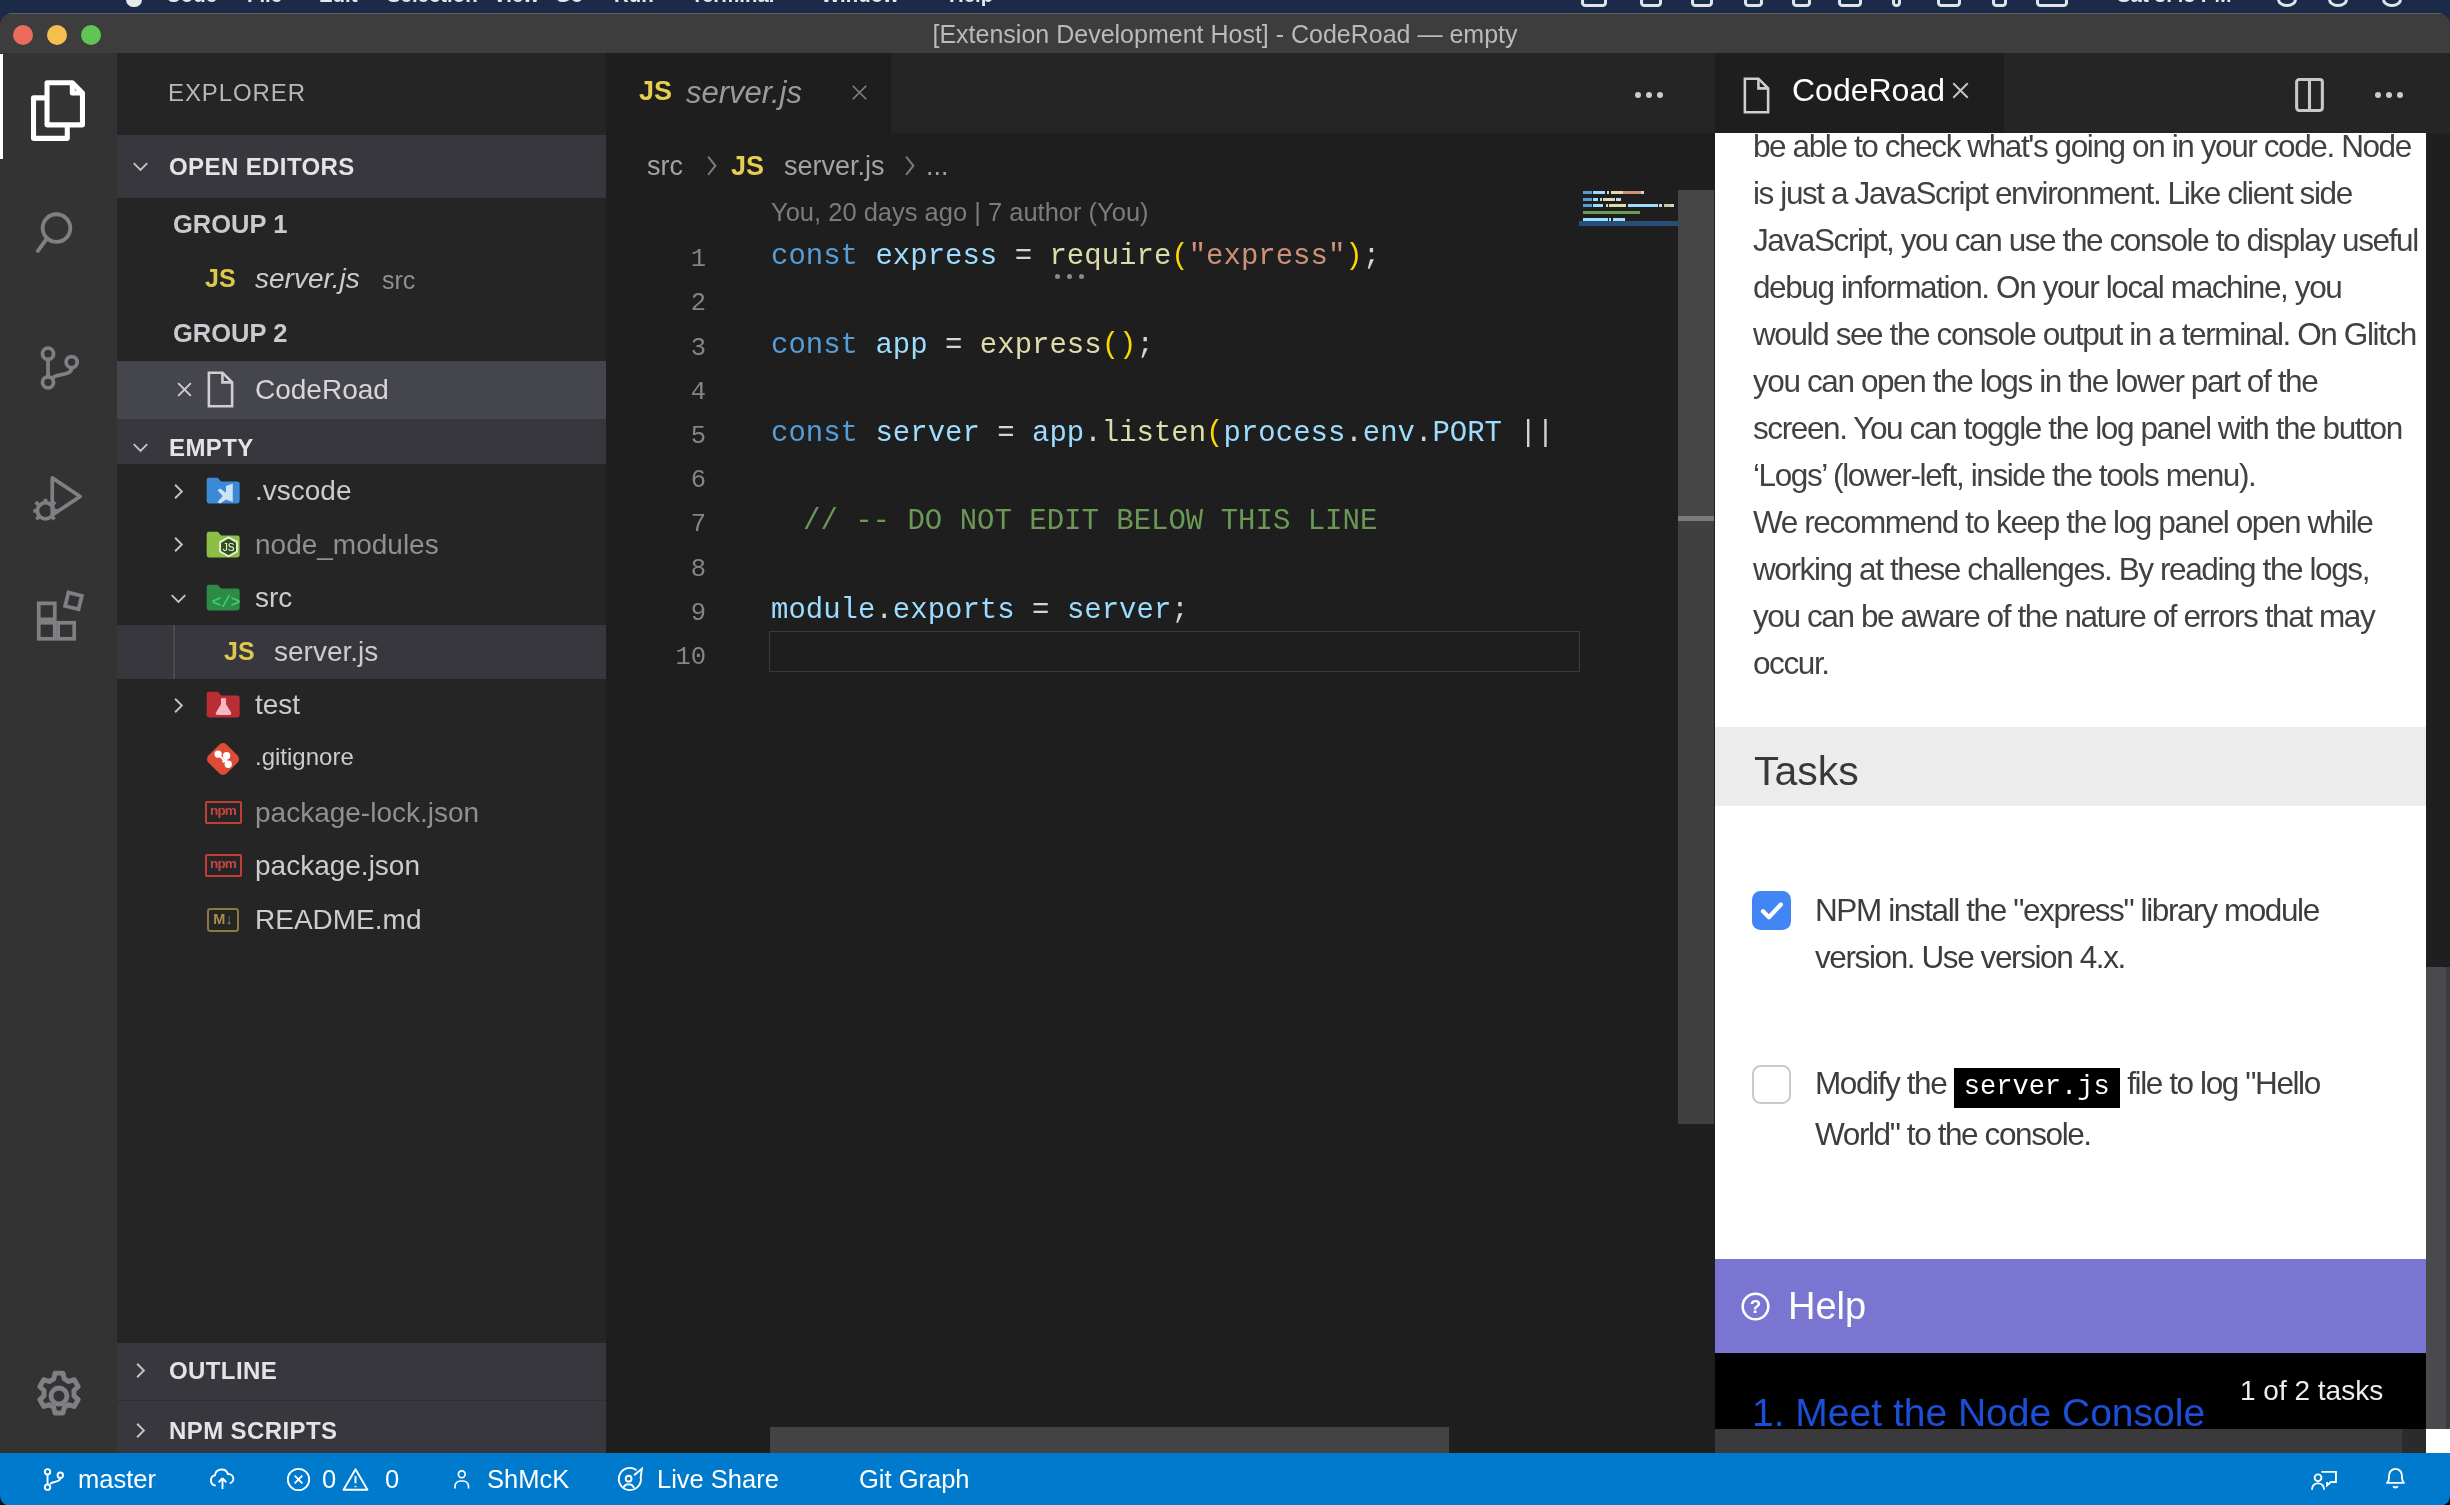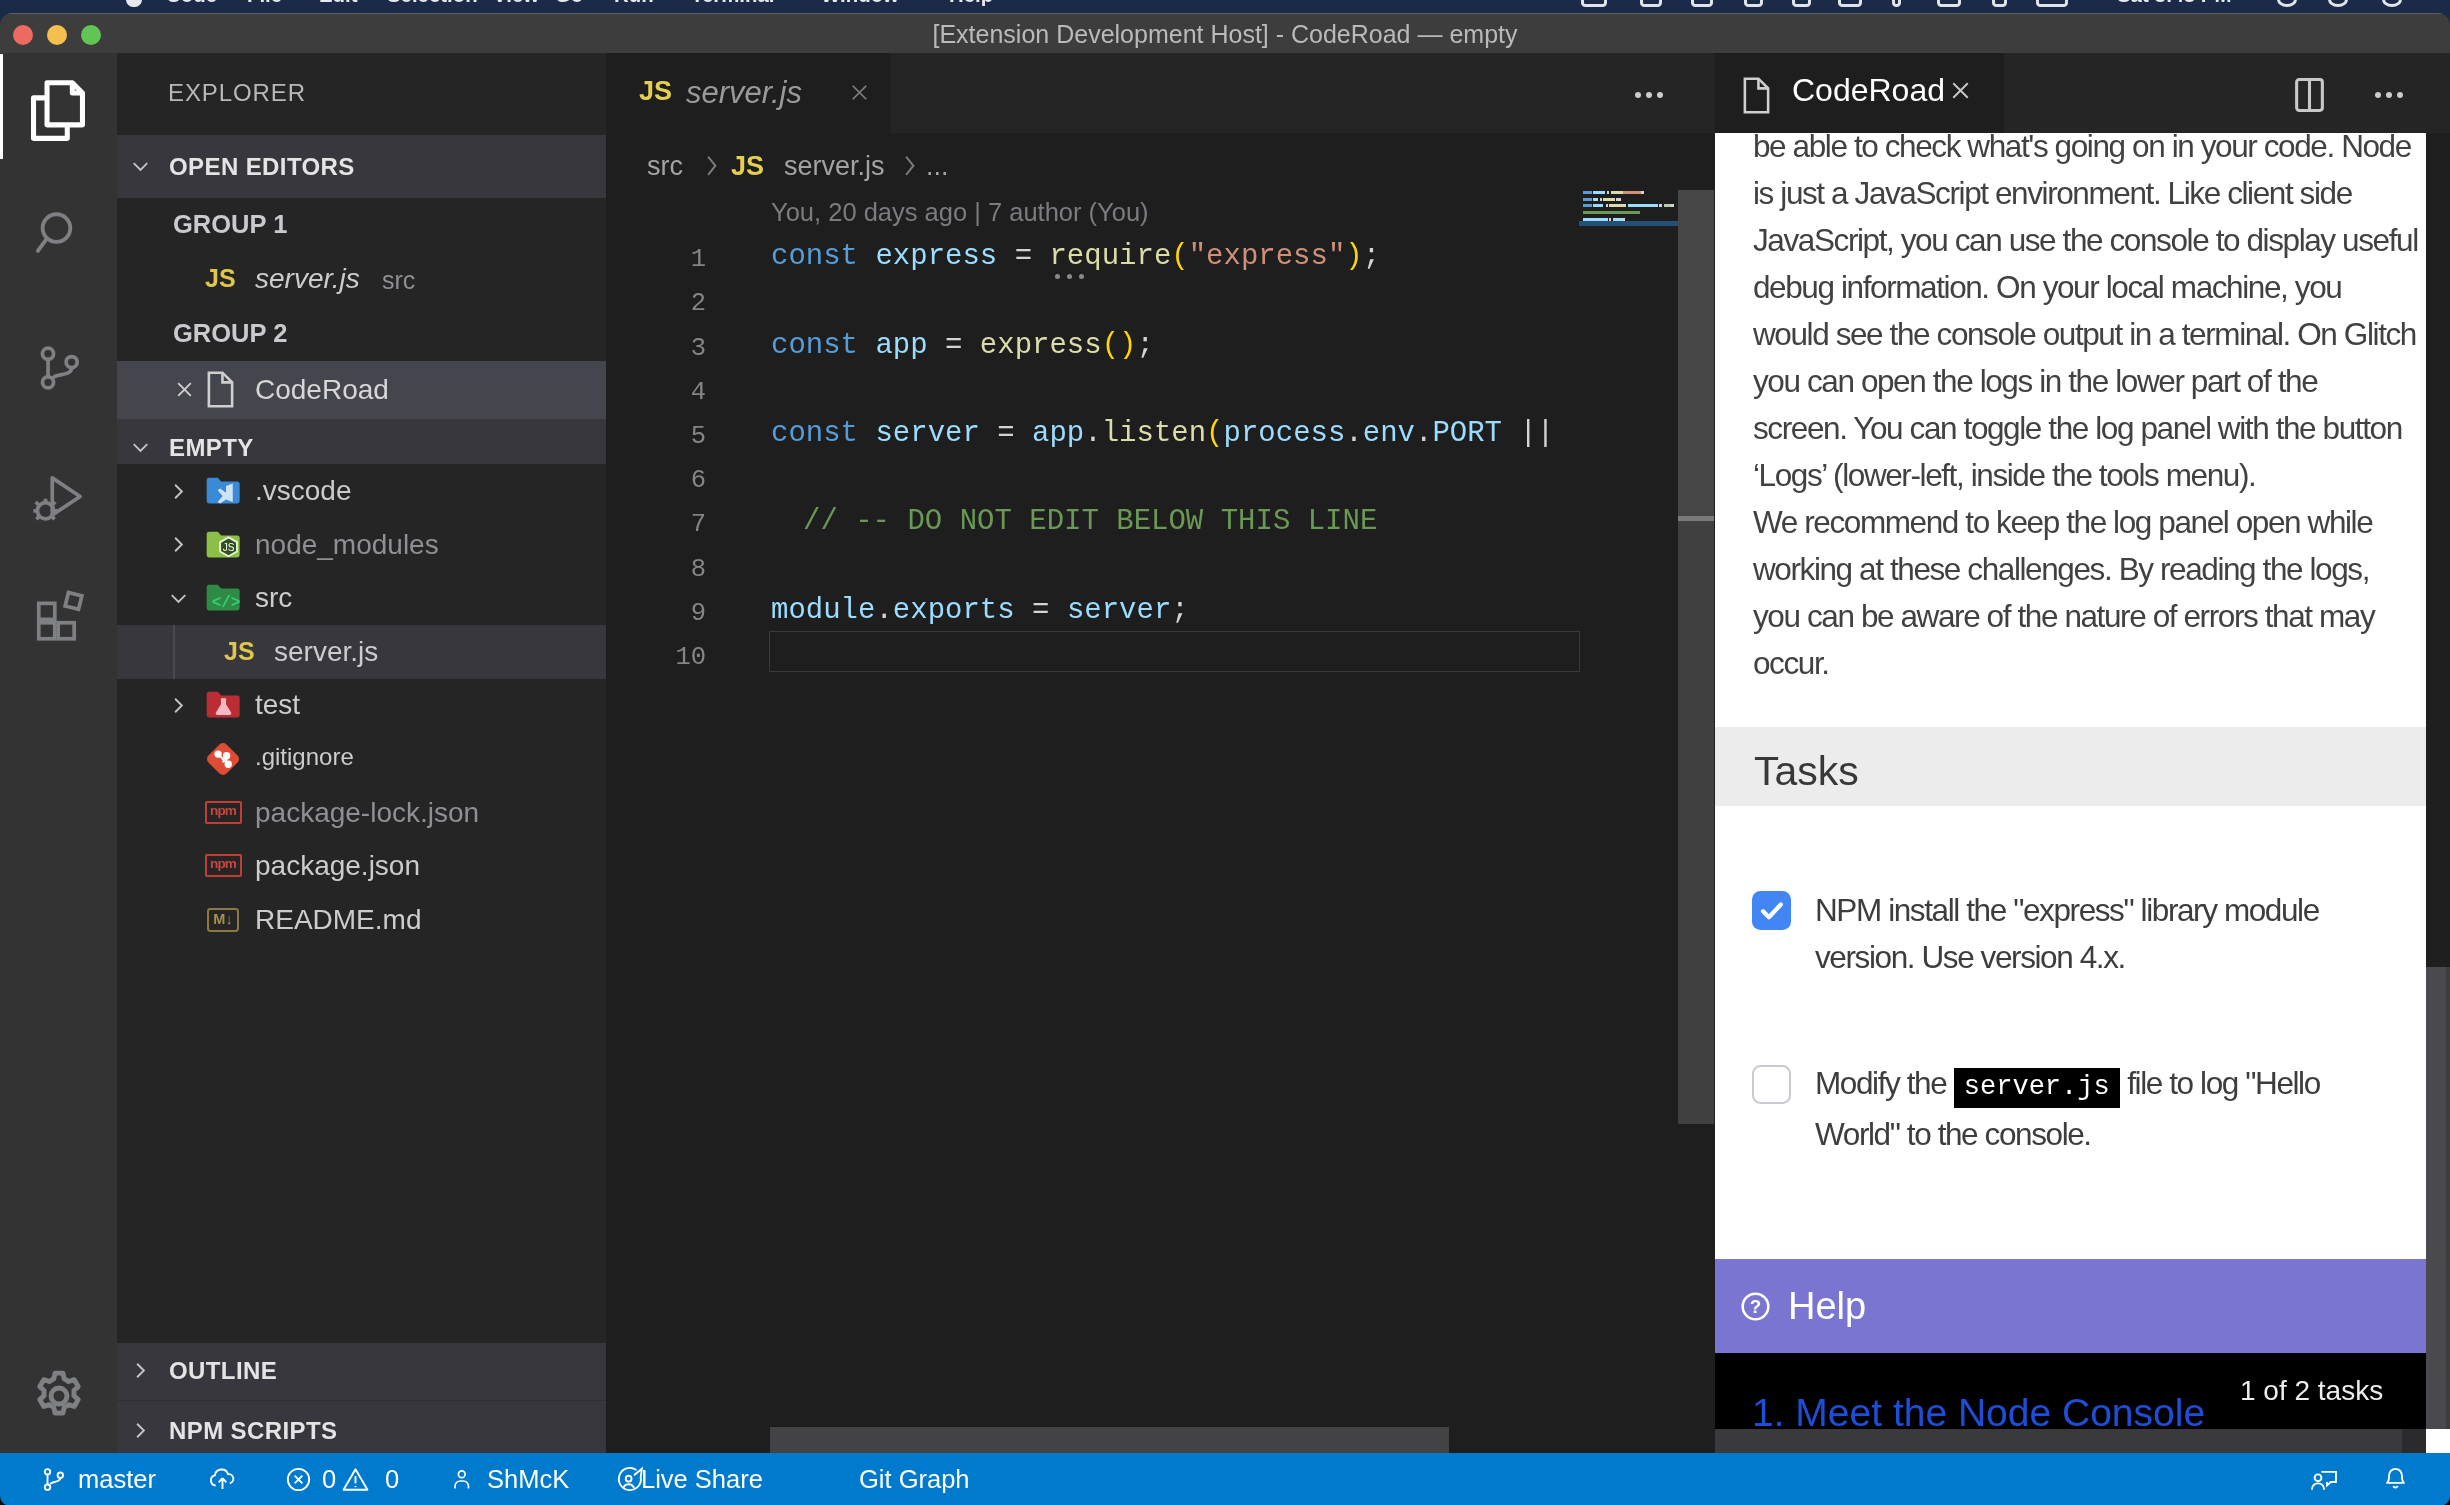--- a/index.html
+++ b/index.html
@@ -340,21 +340,21 @@
       </svg>
       <div class="abs" style="left:487px;top:12px;">ShMcK</div>
       <svg class="abs" style="left:614px;top:12px;" width="31" height="29" viewBox="0 0 34 34">
         <g stroke="#ffffff" stroke-width="2.2" fill="none" stroke-linecap="round">
           <path d="M24.5 5.5 a13 13 0 1 0 6 11"></path>
           <path d="M23 11.5 l8.5 -7 l-1.5 11"></path>
           <circle cx="16" cy="16" r="3.4"></circle>
           <path d="M10 26 a7 7 0 0 1 12 0"></path>
         </g>
       </svg>
-      <div class="abs" style="left:641px;top:12px;">Live Share</div>
+      <div class="abs" style="left:657px;top:12px;">Live Share</div>
       <div class="abs" style="left:859px;top:12px;">Git Graph</div>
       <svg class="abs" style="left:2307px;top:12px;" width="34" height="29" viewBox="0 0 34 34">
         <g stroke="#ffffff" stroke-width="2.2" fill="none">
           <path d="M14 8 h17 v12 h-6 l-4.5 4 v-4"></path>
           <circle cx="10" cy="15" r="4"></circle>
           <path d="M3 29 v-1 a6.5 6.5 0 0 1 6.5 -6.5 h1 a6.5 6.5 0 0 1 6.5 6.5 V29"></path>
         </g>
       </svg>
       <svg class="abs" style="left:2380px;top:12px;" width="31" height="29" viewBox="0 0 34 34">
         <g stroke="#ffffff" stroke-width="2.2" fill="none" stroke-linejoin="round">

